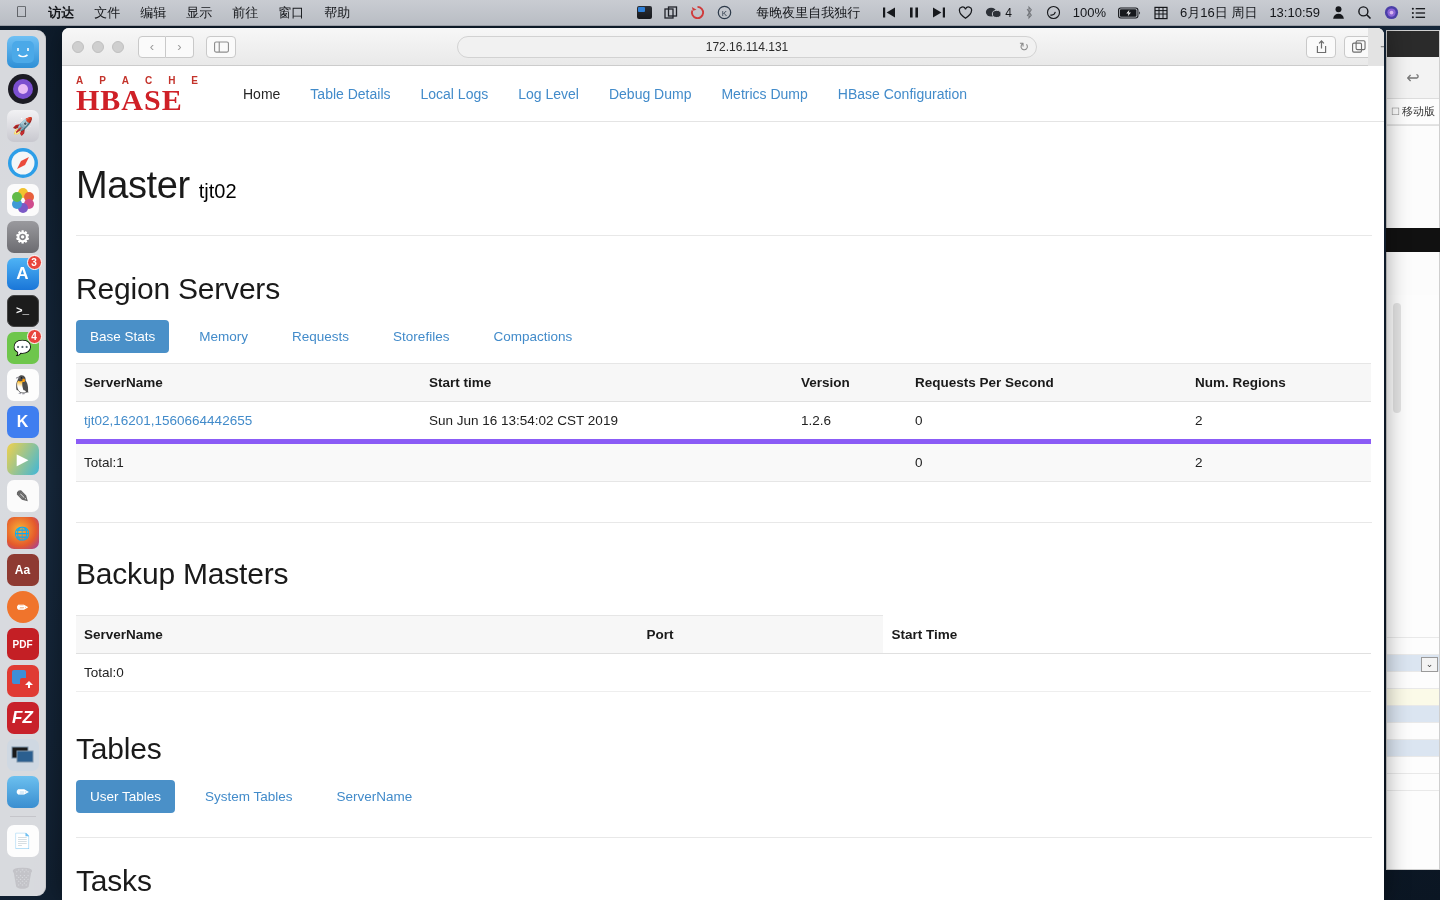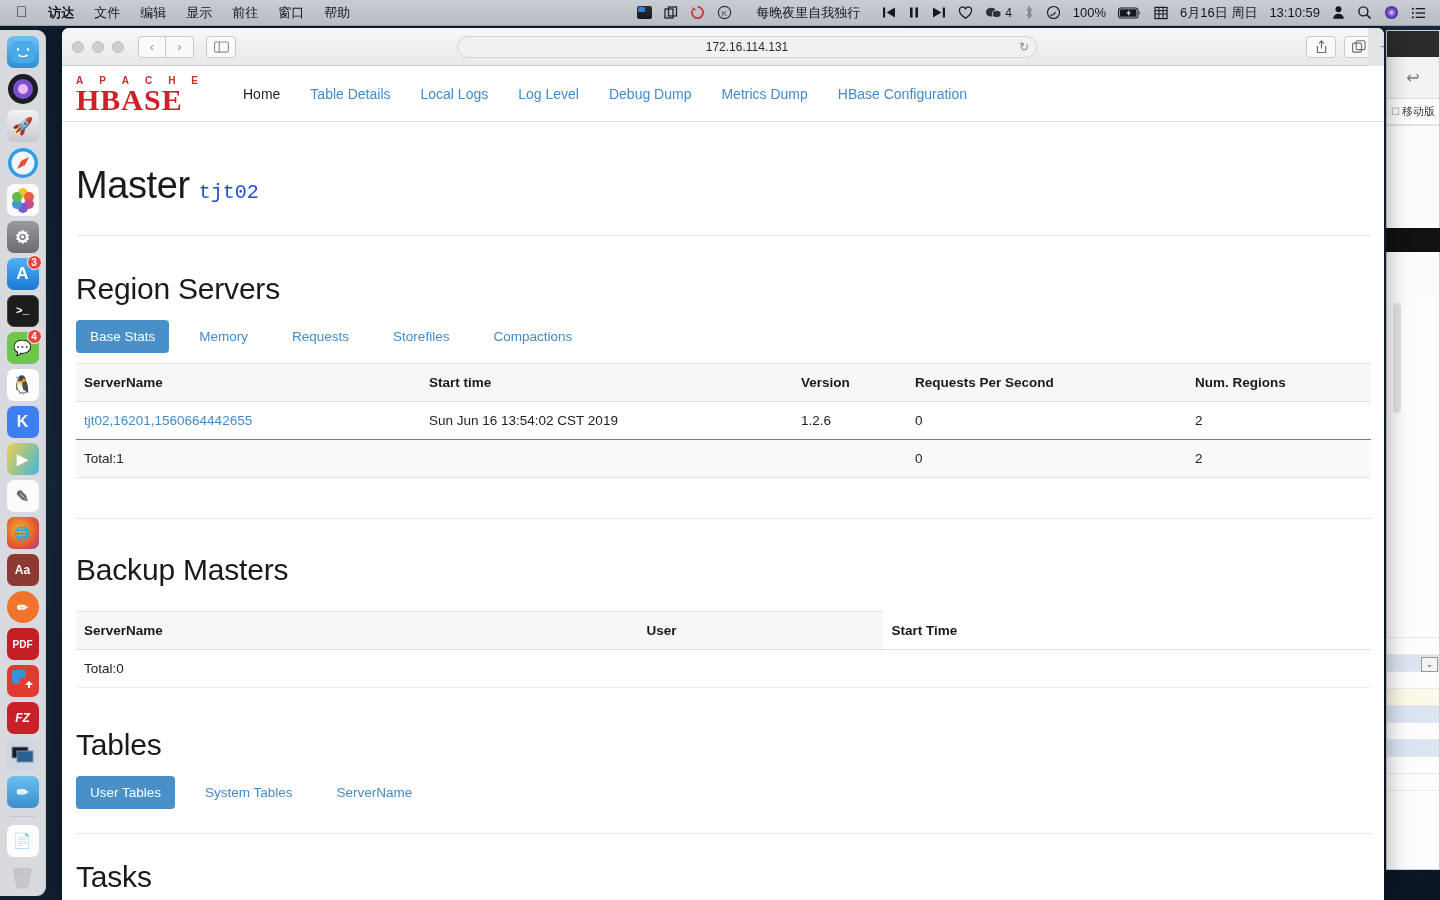--- a/index.html
+++ b/index.html
@@ -160,38 +160,38 @@
   }
   .logo-hbase { font-size: 30px; font-weight: bold; color: #cf2027; line-height: .86;
     letter-spacing: 1px; font-family: Liberation Serif, serif; }
   .nav-link {
     font-size: 14px; color: #428bca; padding: 8px 15px; white-space: nowrap;
   }
   .nav-link.active { color: #262626; }
 
   #content { padding: 0 0 0 14px; }
   .section-title { font-size: 38px; font-weight: normal; color: #1a1a1a; letter-spacing: -.4px; }
-  .section-title .sub { font-size: 20px; color: #1d4ed8; margin-left: 9px; letter-spacing: 0; font-family: Liberation Mono, monospace; }
+  .section-title .sub { font-size: 20px; color: #000000; margin-left: 9px; letter-spacing: 0; }
   .h2 { font-size: 30px; font-weight: normal; color: #1a1a1a; letter-spacing: -.2px; }
   .hr { height: 1px; background: #e8e8e8; }
 
   .pills { display: flex; align-items: center; gap: 16px; }
   .pill {
     font-size: 13.5px; color: #428bca; padding: 9px 14px; border-radius: 4px; white-space: nowrap;
   }
   .pill.active { background: #4a90c8; color: #fff; }
 
   table.tbl { width: 1295px; border-collapse: collapse; font-size: 13.5px; }
   table.tbl th {
     text-align: left; font-weight: bold; color: #1a1a1a;
     padding: 11px 8px; background: #f7f7f7;
     border-top: 1px solid #e6e6e6; border-bottom: 1px solid #e0e0e0;
   }
   table.tbl td {
-    padding: 11px 8px; color: #222; border-bottom: 1px solid #8b5cf6; vertical-align: top;
+    padding: 11px 8px; color: #222; border-bottom: 5px solid #8b5cf6; vertical-align: top;
   }
   table.tbl tr.total td { background: #f9f9f9; border-bottom: 1px solid #e6e6e6; }
   a.link { color: #428bca; text-decoration: none; }
 
   table.tbl.narrow-head th { background: #f7f7f7; }
   table.tbl.narrow-head th.blank { background: #fff; border-top-color: transparent; }
 </style>
 </head>
 <body>
 
@@ -395,21 +395,21 @@
   <div class="dock-icon" style="background:#c41f25;font-size:10px;">
     <span>PDF</span>
   </div>
   <div class="dock-icon" style="background:#e03b33;">
     <svg width="24" height="24" viewBox="0 0 24 24">
         <rect x="1" y="1" width="14" height="14" rx="2" fill="#3d8fd8"></rect>
         <rect x="9" y="9" width="14" height="14" rx="2" fill="#e03b33"></rect>
         <path d="M18 12l-4 4h3v3h2v-3h3z" fill="#fff"></path>
       </svg>
   </div>
-  <div class="dock-icon" style="background:#c8212a;font-size:12px;font-style:italic;">
+  <div class="dock-icon" style="background:#c8212a;font-size:17px;font-style:italic;">
     <span>FZ</span>
   </div>
   <div class="dock-icon" style="background:#cfd8e2;">
     <svg width="24" height="20" viewBox="0 0 24 20">
         <rect x="1" y="2" width="16" height="11" fill="#1a1a1a" stroke="#7f95ab"></rect>
         <rect x="6" y="6" width="16" height="11" fill="#2b5f8f" stroke="#7f95ab"></rect>
       </svg>
   </div>
   <div class="dock-icon" style="background:linear-gradient(#6cc0ef,#3a8ed0);">
     <span style="font-size:14px;">✏</span>
@@ -570,21 +570,21 @@
       <div class="hr" style="width:1296px;"></div>
 
       <div style="height:34px;"></div>
       <div class="h2">Backup Masters</div>
 
       <div style="height:24px;"></div>
       <table class="tbl narrow-head">
         <thead>
           <tr>
             <th style="width:563px;">ServerName</th>
-            <th style="width:245px;">User</th>
+            <th style="width:245px;">Port</th>
             <th class="blank" style="width:488px;">Start Time</th>
           </tr>
         </thead>
         <tbody>
           <tr class="total">
             <td style="background:#fff;border-bottom:1px solid #eee;">Total:0</td>
             <td style="background:#fff;border-bottom:1px solid #eee;"></td>
             <td style="background:#fff;border-bottom:1px solid #eee;"></td>
           </tr>
         </tbody>

